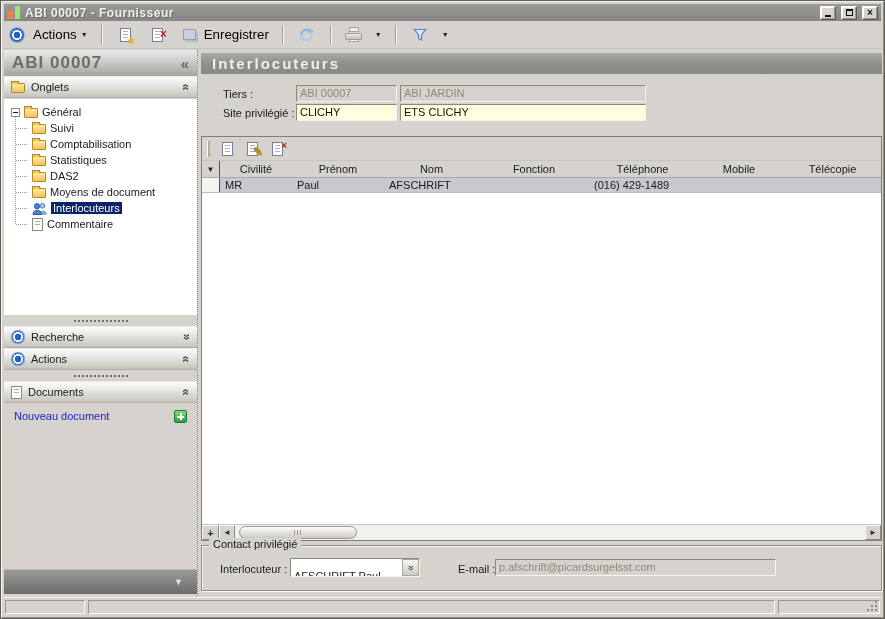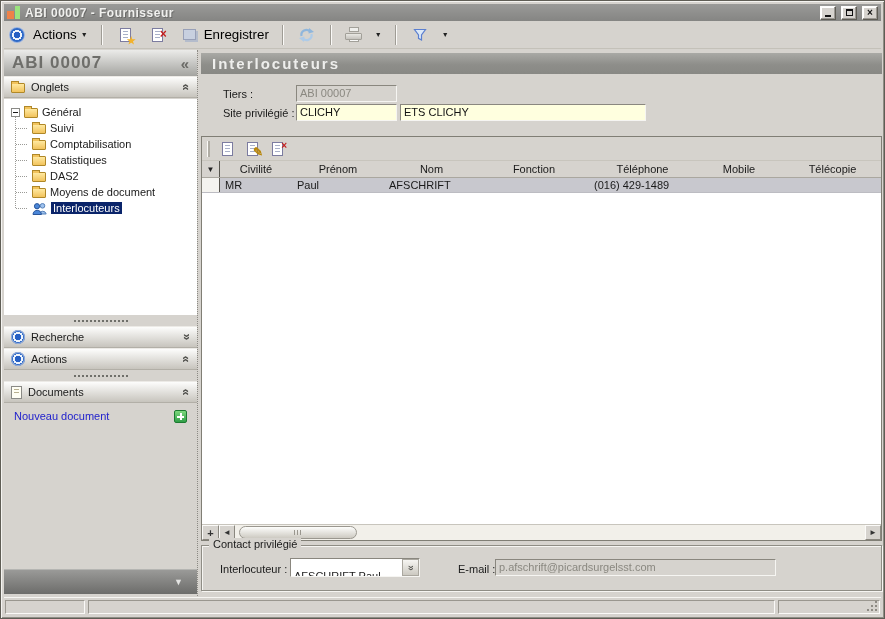--- a/index.html
+++ b/index.html
@@ -287,20 +287,24 @@
           <span style="flex:none; display:inline-flex;">
             <svg width="15" height="13" viewBox="0 0 15 13">
                 <circle cx="10.5" cy="3.8" r="2.3" fill="#9ec2ee" stroke="#5580b8"></circle>
                 <path d="M7.2 12 a3.6 3.6 0 0 1 7 0 Z" fill="#9ec2ee" stroke="#5580b8"></path>
                 <circle cx="5" cy="4.2" r="2.6" fill="#4a86d8" stroke="#2a569a"></circle>
                 <path d="M1 12.5 a4.2 4.2 0 0 1 8.4 0 Z" fill="#4a86d8" stroke="#2a569a"></path>
               </svg>
           </span>
           <span class="tlab sel">Interlocuteurs</span>
         </div>
+        <div class="trow child">
+          <span class="note"></span>
+          <span class="tlab">Commentaire</span>
+        </div>
       </div>
     </div>
 
     <div class="splitter" id="split1">
         <span class="dots"></span>
       </div>
 
     <div class="panel-hdr" id="recherche-hdr">
       <span class="bullseye" style="width:14px;height:14px;"></span>
       <span class="ttl">Recherche</span>
@@ -335,20 +339,21 @@
 
   <div id="vsplit"></div>
 
   <div id="main">
     <div id="main-hdr">
       <span>Interlocuteurs</span>
     </div>
 
     <span class="frm-label" id="lbl-tiers">Tiers :</span>
     <span class="fld" id="fld-tiers-code">ABI 00007</span>
+    <span class="fld" id="fld-tiers-name">ABI JARDIN</span>
 
     <span class="frm-label" id="lbl-site">Site privilégié :</span>
     <span class="fld yellow" id="fld-site-code">CLICHY</span>
     <span class="fld yellow" id="fld-site-name">ETS CLICHY</span>
 
     <div id="gridpanel">
       <div id="grid-toolbar">
         <span class="vgrip"></span>
         <button class="gt-ico" style="background:none;border:none;">
           <span class="ico-page"></span>

